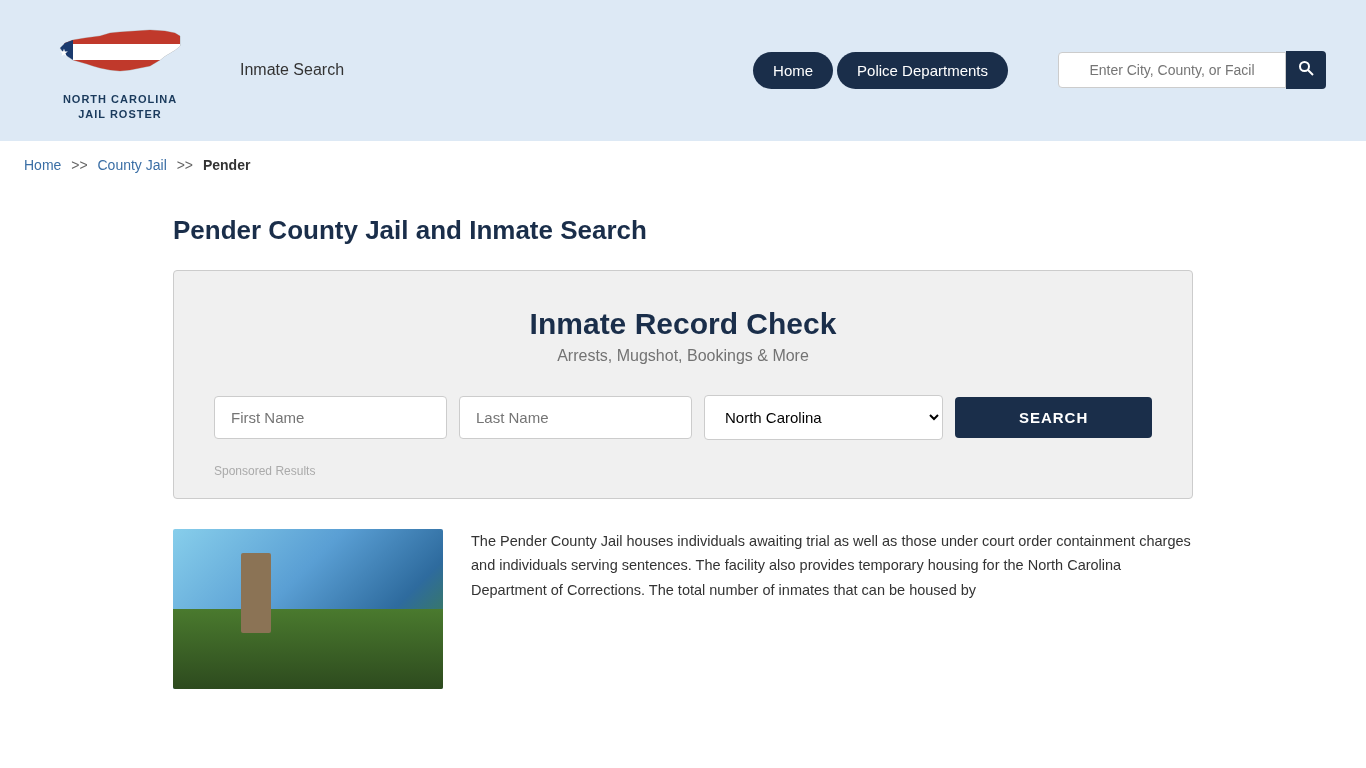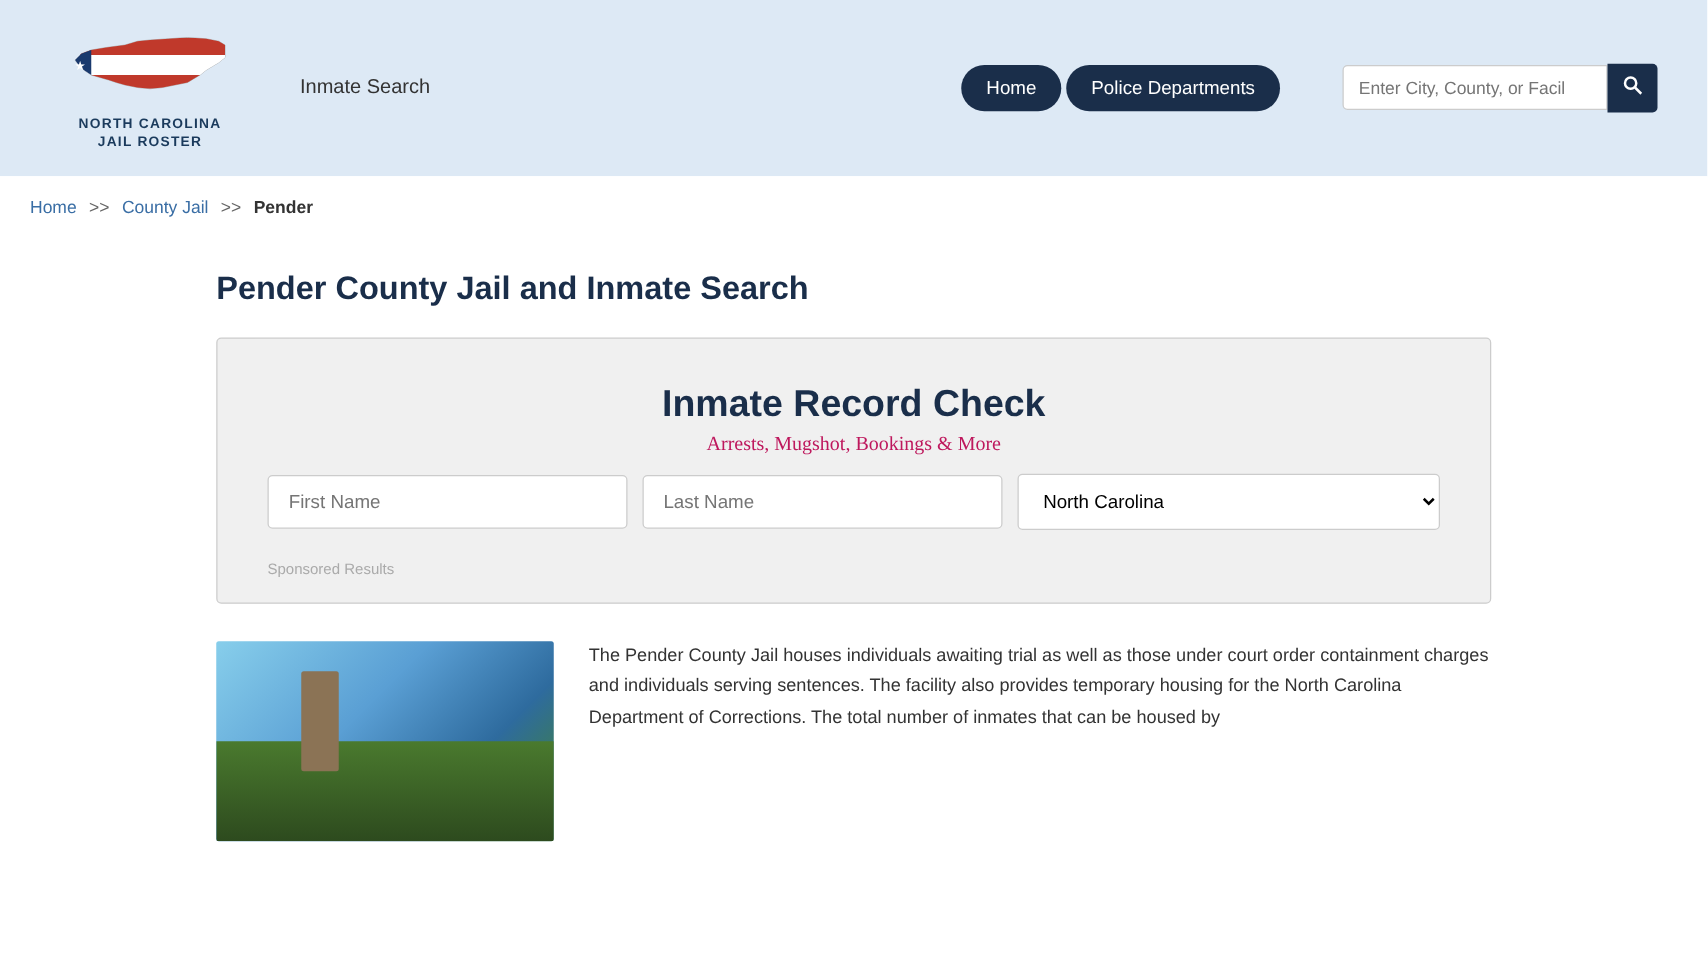--- a/index.html
+++ b/index.html
@@ -52,23 +52,24 @@
     .search-bar-area {
       display: flex;
       align-items: center;
       margin-left: 20px;
     }
     .search-input-header {
       border: 1px solid #ccc;
       border-radius: 4px 0 0 4px;
       padding: 9px 12px;
       font-size: 14px;
-      width: 212px;
+      width: 228px;
       outline: none;
       background: #fff;
+      text-align: center;
     }
     .search-btn-header {
       background: #1a2e4a;
       border: none;
       border-radius: 0 4px 4px 0;
       padding: 9px 12px;
       cursor: pointer;
       color: #fff;
       font-size: 16px;
     }
@@ -112,23 +113,22 @@
     .record-check-title {
       text-align: center;
       font-size: 30px;
       font-weight: bold;
       color: #1a2e4a;
       margin-bottom: 6px;
     }
     .record-check-subtitle {
       text-align: center;
       font-size: 16px;
-      color: #be185d;
-      margin-bottom: 14px;
-      font-family: Liberation Serif, serif;
+      color: #737373;
+      margin-bottom: 30px;
     }
     .search-form {
       display: flex;
       gap: 12px;
       align-items: center;
       margin-bottom: 24px;
     }
     .form-input {
       border: 1px solid #ccc;
       border-radius: 4px;
@@ -266,20 +266,21 @@
 
   <div class="record-check-box">
     <div class="record-check-title">Inmate Record Check</div>
     <div class="record-check-subtitle">Arrests, Mugshot, Bookings &amp; More</div>
 
     <div class="search-form">
       <input class="form-input form-input-first" type="text" placeholder="First Name" style="">
       <input class="form-input form-input-last" type="text" placeholder="Last Name" style="">
       <select class="form-select" id="state-select">
       <option value="Alabama">Alabama</option><option value="Alaska">Alaska</option><option value="Arizona">Arizona</option><option value="Arkansas">Arkansas</option><option value="California">California</option><option value="Colorado">Colorado</option><option value="Connecticut">Connecticut</option><option value="Delaware">Delaware</option><option value="Florida">Florida</option><option value="Georgia">Georgia</option><option value="Hawaii">Hawaii</option><option value="Idaho">Idaho</option><option value="Illinois">Illinois</option><option value="Indiana">Indiana</option><option value="Iowa">Iowa</option><option value="Kansas">Kansas</option><option value="Kentucky">Kentucky</option><option value="Louisiana">Louisiana</option><option value="Maine">Maine</option><option value="Maryland">Maryland</option><option value="Massachusetts">Massachusetts</option><option value="Michigan">Michigan</option><option value="Minnesota">Minnesota</option><option value="Mississippi">Mississippi</option><option value="Missouri">Missouri</option><option value="Montana">Montana</option><option value="Nebraska">Nebraska</option><option value="Nevada">Nevada</option><option value="New Hampshire">New Hampshire</option><option value="New Jersey">New Jersey</option><option value="New Mexico">New Mexico</option><option value="New York">New York</option><option value="North Carolina" selected="">North Carolina</option><option value="North Dakota">North Dakota</option><option value="Ohio">Ohio</option><option value="Oklahoma">Oklahoma</option><option value="Oregon">Oregon</option><option value="Pennsylvania">Pennsylvania</option><option value="Rhode Island">Rhode Island</option><option value="South Carolina">South Carolina</option><option value="South Dakota">South Dakota</option><option value="Tennessee">Tennessee</option><option value="Texas">Texas</option><option value="Utah">Utah</option><option value="Vermont">Vermont</option><option value="Virginia">Virginia</option><option value="Washington">Washington</option><option value="West Virginia">West Virginia</option><option value="Wisconsin">Wisconsin</option><option value="Wyoming">Wyoming</option></select>
+      <button class="search-btn-main">SEARCH</button>
     </div>
 
     <div class="sponsored-label">Sponsored Results</div>
   </div>
 
   <div class="description-section">
     <div class="description-img"></div>
     <p class="description-text">The Pender County Jail houses individuals awaiting trial as well as those under court order containment charges and individuals serving sentences. The facility also provides temporary housing for the North Carolina Department of Corrections. The total number of inmates that can be housed by</p>
   </div>
 

